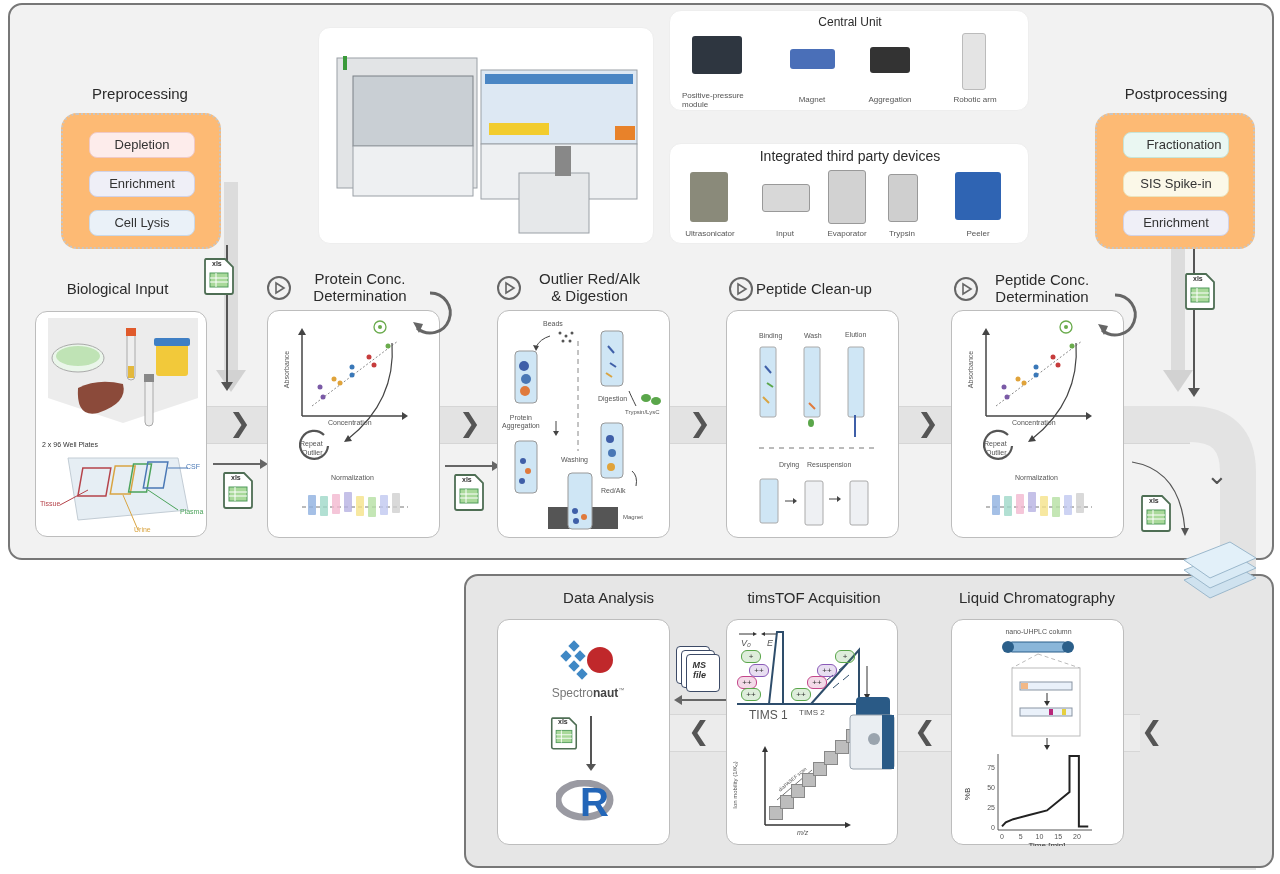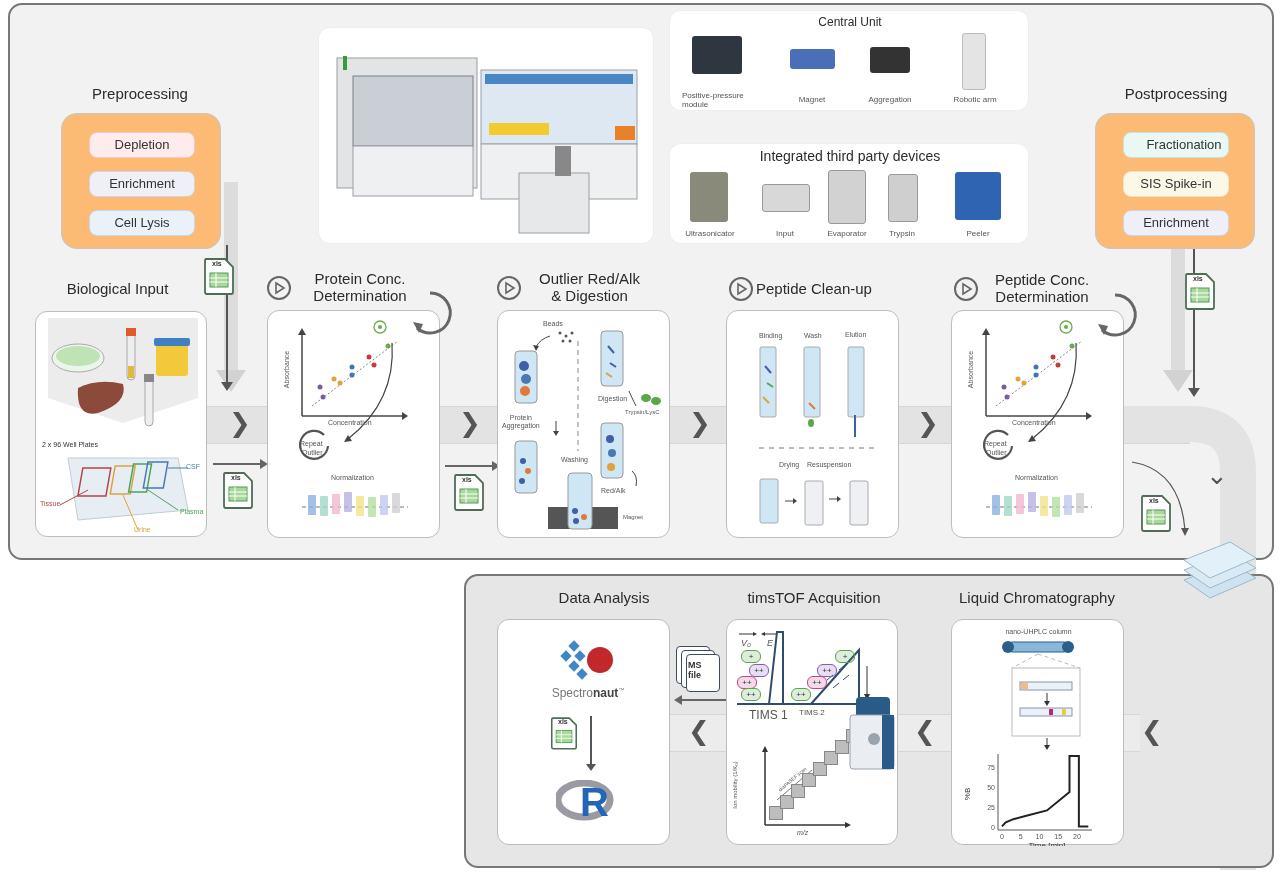--- a/index.html
+++ b/index.html
@@ -407,21 +407,21 @@
 <span class="abs chev" style="left:688px;top:716px;">❮</span>
 <span class="abs chev" style="left:914px;top:716px;">❮</span>
 <span class="abs chev" style="left:1141px;top:716px;">❮</span>
 
 <svg class="abs" style="left:1180px;top:540px;" width="80" height="70">
   <polygon points="4,40 50,22 76,38 30,58" fill="#cfe2ef" stroke="#9bb8cc"></polygon>
   <polygon points="4,30 50,12 76,28 30,48" fill="#d9eaf5" stroke="#9bb8cc"></polygon>
   <polygon points="4,20 50,2 76,18 30,38" fill="#e2f0f9" stroke="#9bb8cc"></polygon>
 </svg>
 
-<div class="abs title" style="left:516px;top:589px;width:176px;">Data Analysis</div>
+<div class="abs title" style="left:478px;top:589px;width:176px;text-align:right;">Data Analysis</div>
 <div class="abs card" style="left:497px;top:619px;width:173px;height:226px;">
   <svg class="abs" style="left:58px;top:18px;" width="64" height="46">
     <rect x="14" y="4" width="8" height="8" fill="#3f88c5" transform="rotate(45 18 8)"></rect>
     <rect x="6" y="14" width="8" height="8" fill="#3f88c5" transform="rotate(45 10 18)"></rect>
     <rect x="20" y="14" width="8" height="8" fill="#3f88c5" transform="rotate(45 24 18)"></rect>
     <rect x="14" y="24" width="8" height="8" fill="#3f88c5" transform="rotate(45 18 28)"></rect>
     <rect x="22" y="32" width="8" height="8" fill="#3f88c5" transform="rotate(45 26 36)"></rect>
     <circle cx="44" cy="22" r="13" fill="#c0282b"></circle>
   </svg>
   <div class="abs" style="left:30px;top:66px;width:120px;text-align:center;font-size:12px;color:#777;">
@@ -444,21 +444,21 @@
   <svg class="abs" style="left:58px;top:160px;" width="60" height="46">
     <ellipse cx="28" cy="20" rx="26" ry="17" fill="none" stroke="#9a9aa2" stroke-width="7"></ellipse>
   </svg>
   <div class="abs" style="left:82px;top:160px;font-size:40px;font-weight:bold;color:#2366b8;">R</div>
 </div>
 
 <div class="abs" style="left:676px;top:646px;width:50px;height:46px;">
   <div class="abs" style="left:0;top:0;width:32px;height:36px;border:1.5px solid #3c4a66;border-radius:4px;background:#fff;"></div>
   <div class="abs" style="left:5px;top:4px;width:32px;height:36px;border:1.5px solid #3c4a66;border-radius:4px;background:#fff;"></div>
   <div class="abs" style="left:10px;top:8px;width:32px;height:36px;border:1.5px solid #3c4a66;border-radius:4px;background:#fff;"></div>
-  <div class="abs" style="left:12px;top:14px;width:30px;text-align:left;font-size:9px;font-weight:bold;line-height:10px;color:#333;">
+  <div class="abs" style="left:0;top:14px;width:30px;text-align:right;font-size:9px;font-weight:bold;line-height:10px;color:#333;font-style:italic;">
     <div>MS</div>
     <div>file</div>
   </div>
 </div>
 <div class="abs" style="left:680px;top:699px;width:46px;height:2px;background:#666;"></div>
 <svg class="abs" style="left:674px;top:695px;" width="8" height="10">
     <polygon points="8,0 0,5 8,10" fill="#666"></polygon>
   </svg>
 
 <div class="abs title" style="left:726px;top:589px;width:176px;">timsTOF Acquisition</div>

